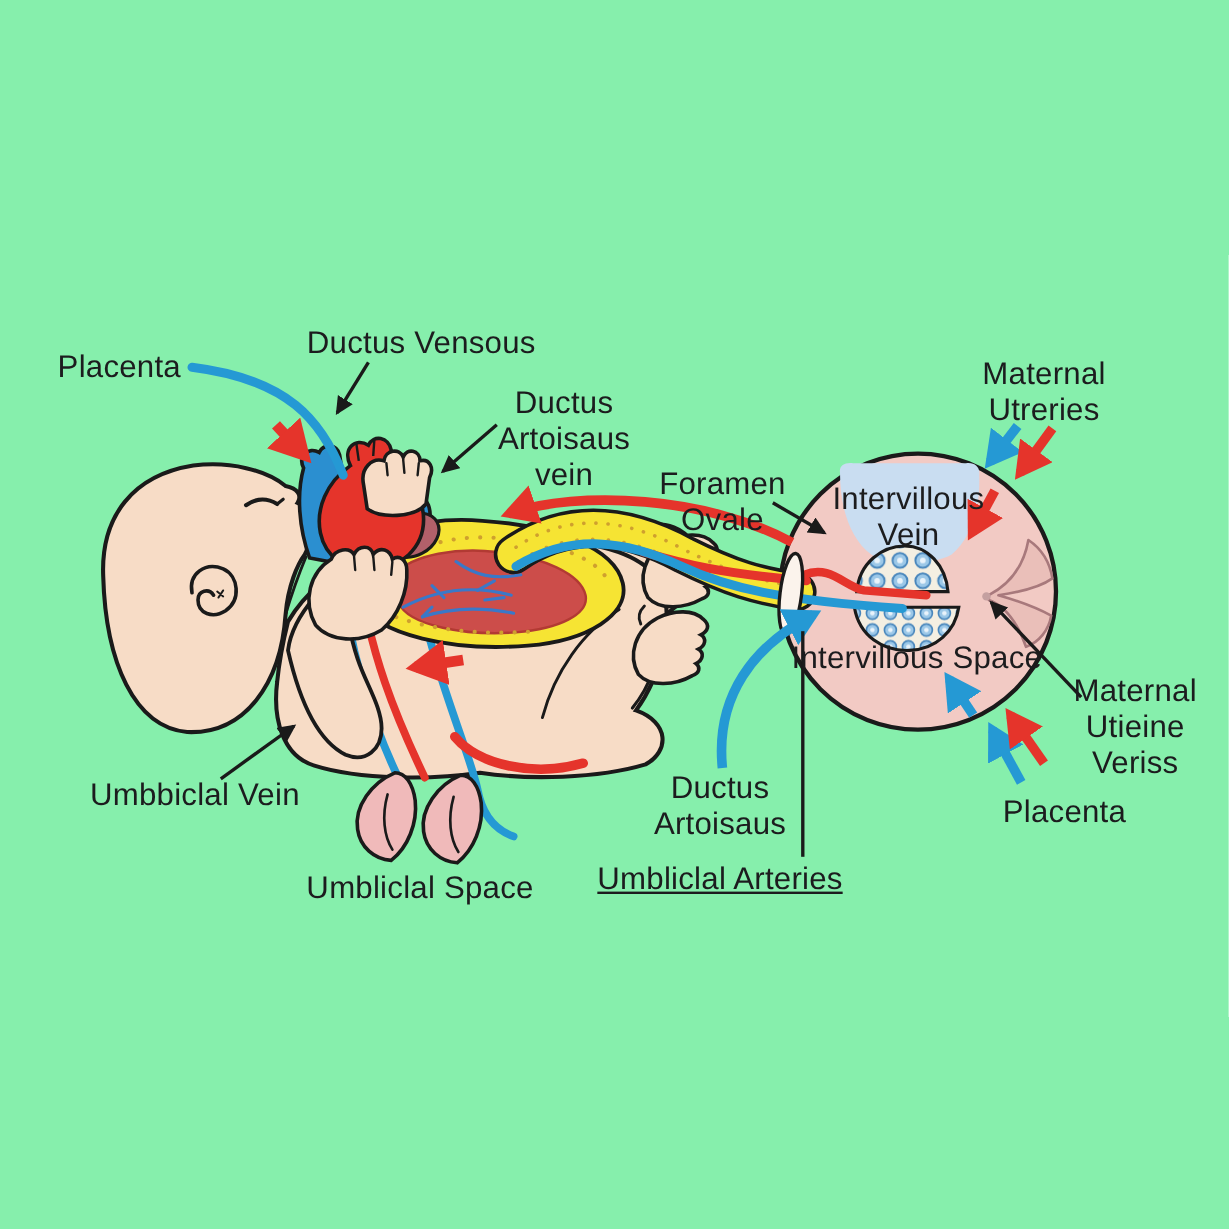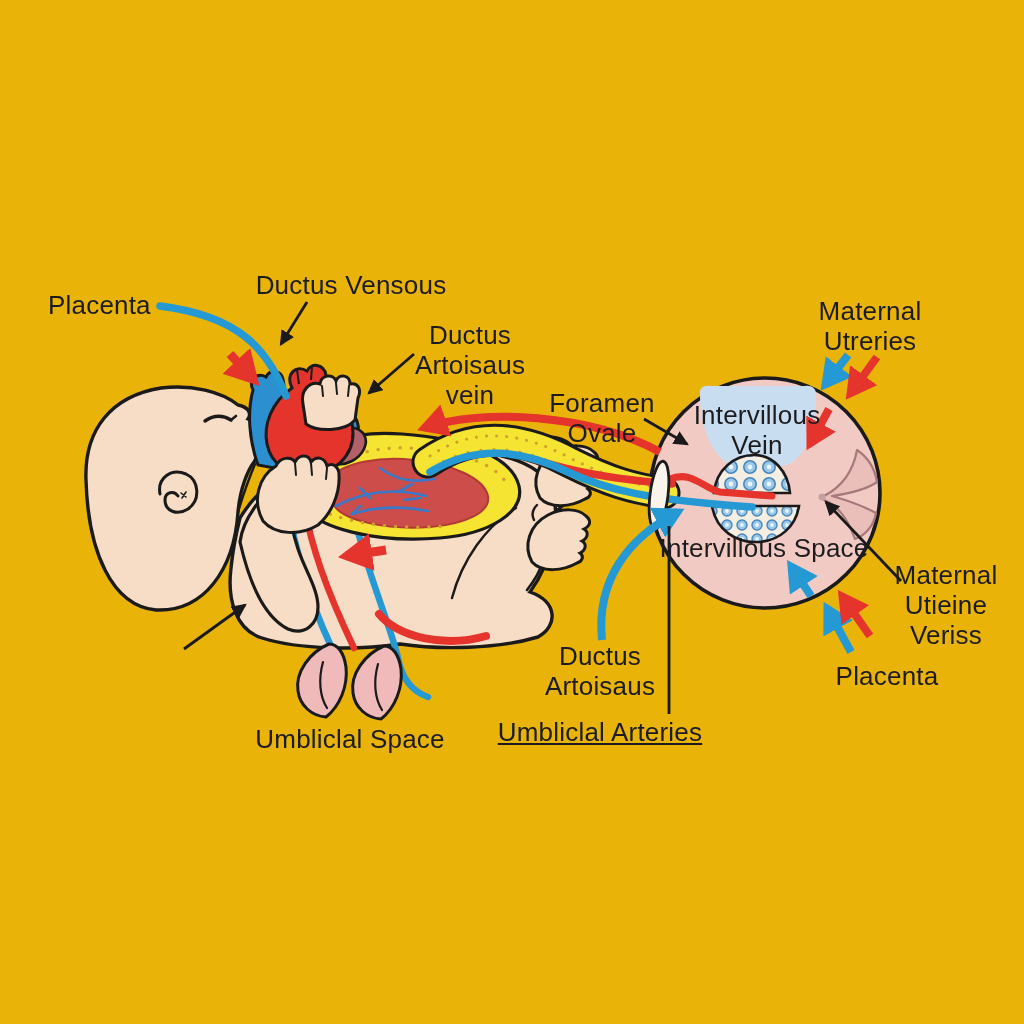--- a/index.html
+++ b/index.html
@@ -1,17 +1,17 @@
 <!DOCTYPE html>
 <html><head>
 <meta charset="utf-8">
 <style>
   html,body{margin:0;padding:0;background:#ffffff;}
   .canvas{
-    position:relative;width:1024px;height:1024px;background:#eab308;
+    position:relative;width:1024px;height:1024px;background:#86efac;
     font-family:"Liberation Sans", sans-serif;overflow:hidden;
   }
   .art{position:absolute;left:0;top:0;width:1024px;height:1024px;}
   .label{
     position:absolute;color:#1c1c1e;font-size:26px;line-height:1.16;
     white-space:pre-line;letter-spacing:0.2px;
   }
   .label.center{transform:translateX(-50%);text-align:center;}
 </style>
 </head>
@@ -172,15 +172,16 @@
 Utreries</div>
 <div class="label center" style="left:757px;top:400px;">Intervillous
 Vein</div>
 <div class="label center" style="left:764px;top:533px;">Intervillous Space</div>
 <div class="label center" style="left:946px;top:560px;">Maternal
 Utieine Veriss</div>
 <div class="label center" style="left:887px;top:661px;">Placenta</div>
 <div class="label center" style="left:600px;top:641px;">Ductus
 Artoisaus</div>
 <div class="label center" style="left:600px;top:717px;text-decoration:underline;">Umbliclal Arteries</div>
+<div class="label" style="left:75px;top:647px;">Umbbiclal Vein</div>
 <div class="label center" style="left:350px;top:724px;">Umbliclal Space</div>
 
 </div>
 
 </body></html>

